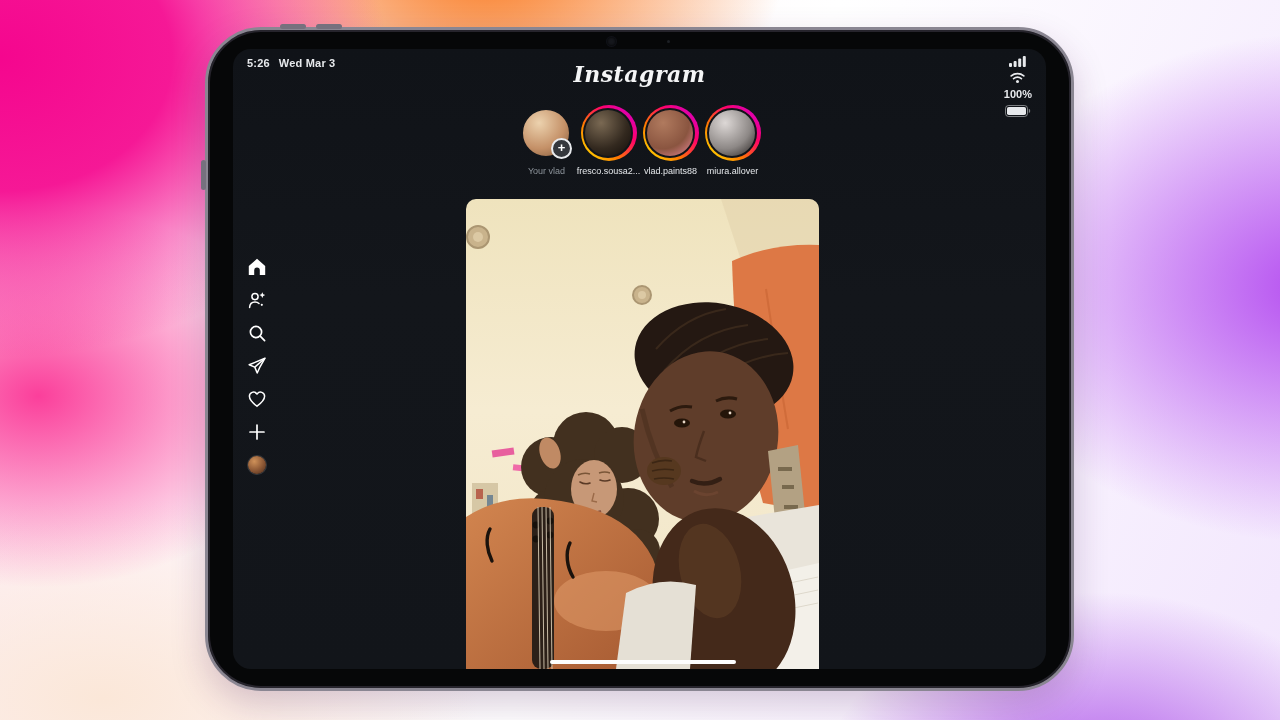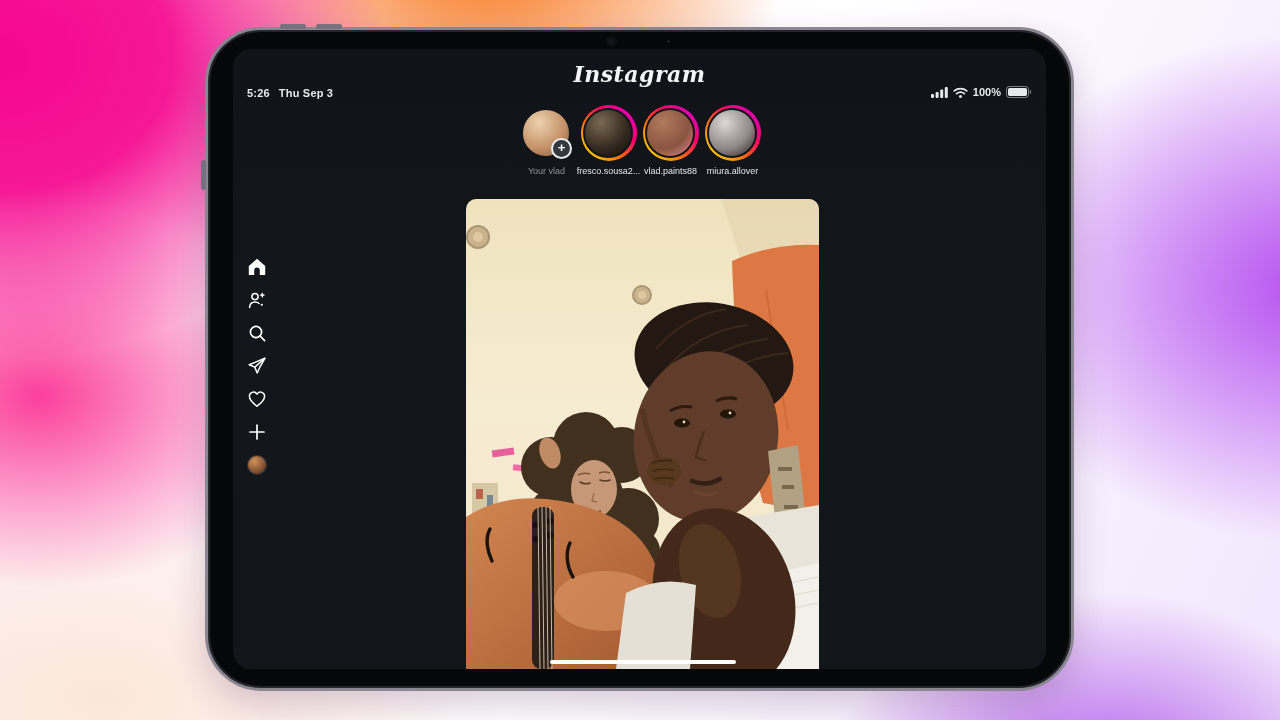--- a/index.html
+++ b/index.html
@@ -20,23 +20,23 @@
     box-shadow:inset 0 0 0 2px #26242c, 0 14px 34px rgba(80,30,90,.22);}
   .top-btn{position:absolute;height:5px;border-radius:3px;background:#76717e;top:-6px;}
   .side-btn{position:absolute;width:5px;border-radius:3px;background:#76717e;left:-7px;}
   .camera-dot{position:absolute;left:399px;top:7px;width:9px;height:9px;border-radius:50%;
     background:#16181d;box-shadow:inset 0 0 3px #000,0 0 0 1px #101218;}
   .camera-dot2{position:absolute;left:459px;top:10px;width:3px;height:3px;border-radius:50%;background:#1d2025;}
   
   .screen{position:absolute;left:25px;top:19px;width:813px;height:620px;border-radius:18px;
     background:linear-gradient(180deg,#101318 0%,#13161b 40%,#12151a 100%);overflow:hidden;}
   
-  .statusbar{position:absolute;top:7px;left:0;right:0;height:16px;color:#e7e9ec;font-size:11px;font-weight:700;margin-top:30px;}
+  .statusbar{position:absolute;top:7px;left:0;right:0;height:16px;color:#e7e9ec;font-size:11px;font-weight:700;}
   .sb-left{position:absolute;left:14px;top:1px;display:flex;gap:9px;letter-spacing:.2px;}
-  .sb-right{position:absolute;right:14px;top:0;display:flex;align-items:center;gap:5px;}
+  .sb-right{position:absolute;right:14px;top:0;display:flex;align-items:center;gap:5px;flex-direction:column;}
   .sb-right .pct{font-weight:600;font-size:11px;}
   
   .logo{position:absolute;top:12px;left:0;right:0;text-align:center;color:#f4f5f6;
     font-family:"DejaVu Serif",serif;font-style:italic;font-weight:600;font-size:22px;letter-spacing:.5px;}
   
   .stories{position:absolute;top:56px;left:0;width:100%;display:flex;justify-content:center;}
   .story{width:62px;display:flex;flex-direction:column;align-items:center;cursor:pointer;}
   .ring{width:51px;height:51px;border-radius:50%;padding:2.5px;box-sizing:content-box;
     background:linear-gradient(45deg,#ffd600 8%,#ff7a00 35%,#ff0169 66%,#d300c5 92%);}
   .ring.green{background:#1fd355;}
@@ -72,21 +72,21 @@
     <div class="top-btn" style="left:108px;width:26px;"></div>
     <div class="side-btn" style="top:130px;height:30px;"></div>
     <div class="camera-dot"></div>
     <div class="camera-dot2"></div>
 
     <div class="screen">
 
       <div class="statusbar">
         <div class="sb-left">
           <span>5:26</span>
-          <span>Thu Sep 3</span>
+          <span>Wed Mar 3</span>
         </div>
         <div class="sb-right">
           <svg width="17" height="11" viewBox="0 0 17 11">
             <rect x="0" y="7" width="3" height="4" rx="1" fill="#e7e9ec"></rect>
             <rect x="4.6" y="5" width="3" height="6" rx="1" fill="#e7e9ec"></rect>
             <rect x="9.2" y="2.5" width="3" height="8.5" rx="1" fill="#e7e9ec"></rect>
             <rect x="13.8" y="0" width="3" height="11" rx="1" fill="#e7e9ec"></rect>
           </svg>
           <svg width="15" height="11" viewBox="0 0 15 11">
             <path d="M1.2 3.9a9.8 9.8 0 0 1 12.6 0" fill="none" stroke="#e7e9ec" stroke-width="1.7" stroke-linecap="round"></path>

